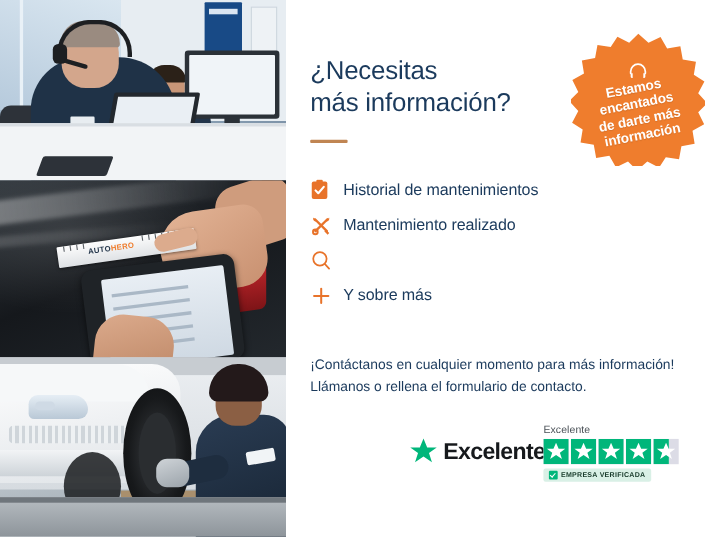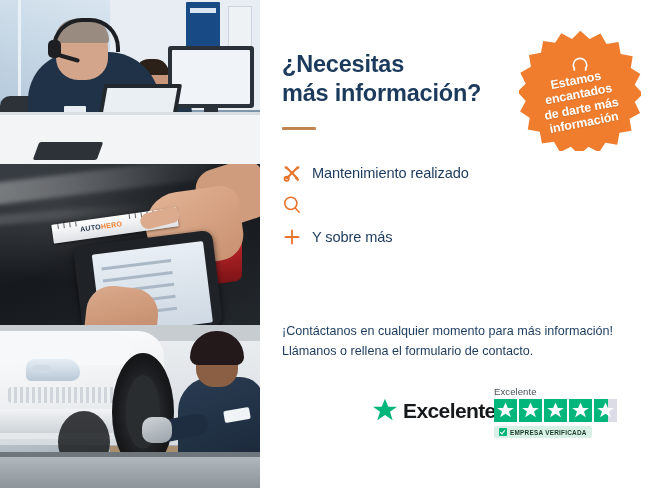--- a/index.html
+++ b/index.html
@@ -93,21 +93,21 @@
   .p3-lift{position:absolute;left:0;bottom:0;width:260px;height:36px;background:linear-gradient(180deg,#b7bdc2,#8d949a);}
   .p3-lift:before{content:"";position:absolute;left:0;top:0;width:260px;height:5px;background:#6f767c;}
   .p3-bench{position:absolute;right:40px;bottom:30px;width:110px;height:12px;background:#a98f6d;}
   .p3-cab{position:absolute;right:54px;bottom:4px;width:84px;height:28px;background:#707980;border-radius:2px;}
 
   
   .content{position:relative;flex:1;height:488px;background:#ffffff;padding:0;}
 
   .heading{
     position:absolute;left:22px;top:50px;width:250px;
-    font-size:23.5px;line-height:1.24;font-weight:700;color:#1b3a5c;
+    font-size:23.5px;line-height:1.24;font-weight:400;color:#1b3a5c;
     letter-spacing:-.2px;
   }
   .rule{position:absolute;left:22px;top:127px;width:34px;height:3px;background:#c08552;border-radius:1px;}
 
   
   .badge{position:absolute;right:9px;top:29px;width:122px;height:122px;}
   .badge svg{display:block;width:122px;height:122px;}
   .badge-inner{position:absolute;left:0;top:0;width:122px;height:122px;}
   .badge-head{position:absolute;left:0;right:0;top:26px;text-align:center;}
   .badge-head svg{width:20px;height:20px;display:inline-block;}
@@ -272,20 +272,30 @@
           <div>Estamos</div>
           <div>encantados</div>
           <div>de darte más</div>
           <div>información</div>
         </div>
       </div>
     </div>
 
     <div class="features">
 
+      <div class="feature">
+        <span class="ico">
+          <svg width="17" height="20" viewBox="0 0 20 24" aria-hidden="true">
+            <rect x="1.5" y="2.5" width="17" height="19" rx="2.2" fill="#e8732a"></rect>
+            <rect x="6.5" y="0.6" width="7" height="4" rx="1.2" fill="#e8732a"></rect>
+            <path d="M5.6 12.1 L8.6 15.2 L14.6 8.2" fill="none" stroke="#ffffff" stroke-width="2.3" stroke-linecap="round" stroke-linejoin="round"></path>
+          </svg>
+        </span>
+        <span class="lbl">Historial de mantenimientos</span>
+      </div>
 
       <div class="feature">
         <span class="ico">
           <svg width="20" height="20" viewBox="0 0 24 24" aria-hidden="true">
             <g stroke="#e8732a" stroke-width="2.6" stroke-linecap="round">
               <path d="M5.2 5.2 L18.2 18.2"></path>
               <path d="M18.8 5.2 L5.8 18.2"></path>
             </g>
             <path d="M3.4 3.2 a3.2 3.2 0 0 0 3.6 4.4 L5.6 6.2 z" fill="#e8732a"></path>
             <path d="M20.6 3.2 a3.2 3.2 0 0 1 -3.6 4.4 L18.4 6.2 z" fill="#e8732a"></path>

